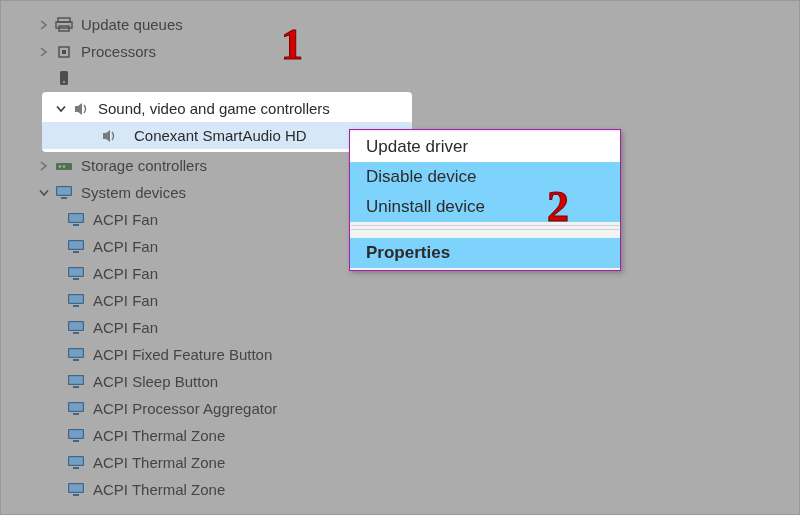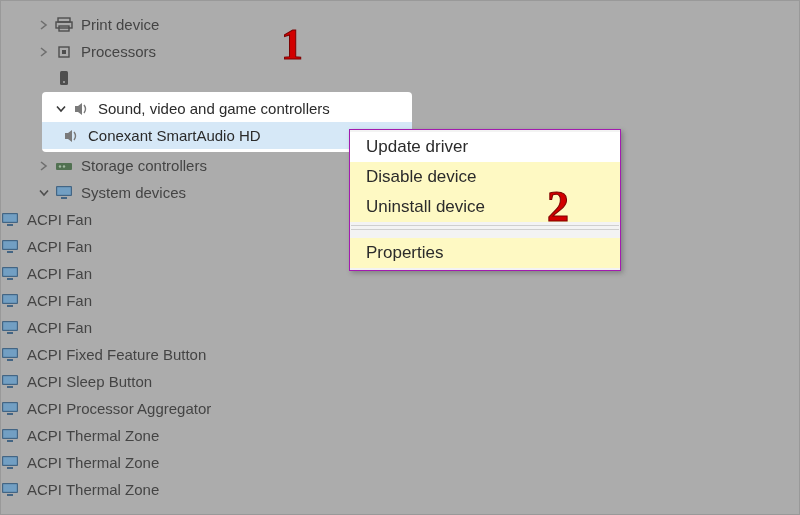--- a/index.html
+++ b/index.html
@@ -45,65 +45,65 @@
 .icon {
   width: 18px;
   height: 18px;
   display: inline-flex;
   align-items: center;
   justify-content: center;
   margin-right: 8px;
 }
 .label { padding-right: 10px; }
 .lvl1 { padding-left: 36px; }
-.lvl2 { }
+.lvl2 { padding-left: 66px; }
 .highlight-group {
   position: relative;
   z-index: 60;
   background: #ffffff;
   border-radius: 4px;
   width: 370px;
   margin-left: 41px;
   padding: 3px 0 3px 0;
 }
 .highlight-group .row.lvl1 { padding-left: 12px; }
-.highlight-group .row.lvl2 { padding-left: 20px; }
+.highlight-group .row.lvl2 { padding-left: 58px; gap: 8px; }
 .selected {
   background: #d6e8f7;
 }
 .context-menu {
   position: absolute;
   left: 348px;
   top: 128px;
   width: 272px;
   background: #f3f3f3;
   border: 1px solid #a21caf;
   box-shadow: 2px 2px 5px rgba(0,0,0,0.25);
   z-index: 70;
   padding: 2px 0;
   font-size: 17px;
 }
 .menu-item {
   height: 30px;
   line-height: 30px;
   padding: 0 16px;
   color: #2b2b2b;
-  background: #fef9c3;
+  background: #7dd3fc;
 }
 .menu-item.highlight {
   background: #ffffff;
   position: relative;
   z-index: 80;
 }
 .menu-sep {
   height: 1px;
   background: #cfcfcf;
   margin: 3px 1px;
 }
-.menu-item.bold { font-weight: 400; margin-top: 8px; }
+.menu-item.bold { font-weight: 700; margin-top: 8px; }
 .annot {
   position: absolute;
   font-family: Georgia, "Times New Roman", serif;
   font-size: 44px;
   font-weight: 900;
   color: #d20000;
   -webkit-text-stroke: 1px #7a0000;
   z-index: 90;
   pointer-events: none;
 }
@@ -123,21 +123,21 @@
           <path d="M2 1 L7 5 L2 9" fill="none" stroke="#6a6a6a" stroke-width="1.6"></path>
         </svg>
     </span>
     <span class="icon">
       <svg width="18" height="16" viewBox="0 0 18 16">
           <rect x="3" y="1" width="12" height="4" fill="none" stroke="#3a3a3a" stroke-width="1.4"></rect>
           <rect x="1" y="5" width="16" height="6" fill="none" stroke="#3a3a3a" stroke-width="1.4"></rect>
           <rect x="4" y="9" width="10" height="5" fill="none" stroke="#3a3a3a" stroke-width="1.4"></rect>
         </svg>
     </span>
-    <span class="label">Print device</span>
+    <span class="label">Update queues</span>
   </div>
 
   <div class="row lvl1">
     <span class="expander">
       <svg width="10" height="10" viewBox="0 0 10 10">
           <path d="M2 1 L7 5 L2 9" fill="none" stroke="#6a6a6a" stroke-width="1.6"></path>
         </svg>
     </span>
     <span class="icon">
       <svg width="16" height="16" viewBox="0 0 16 16">

